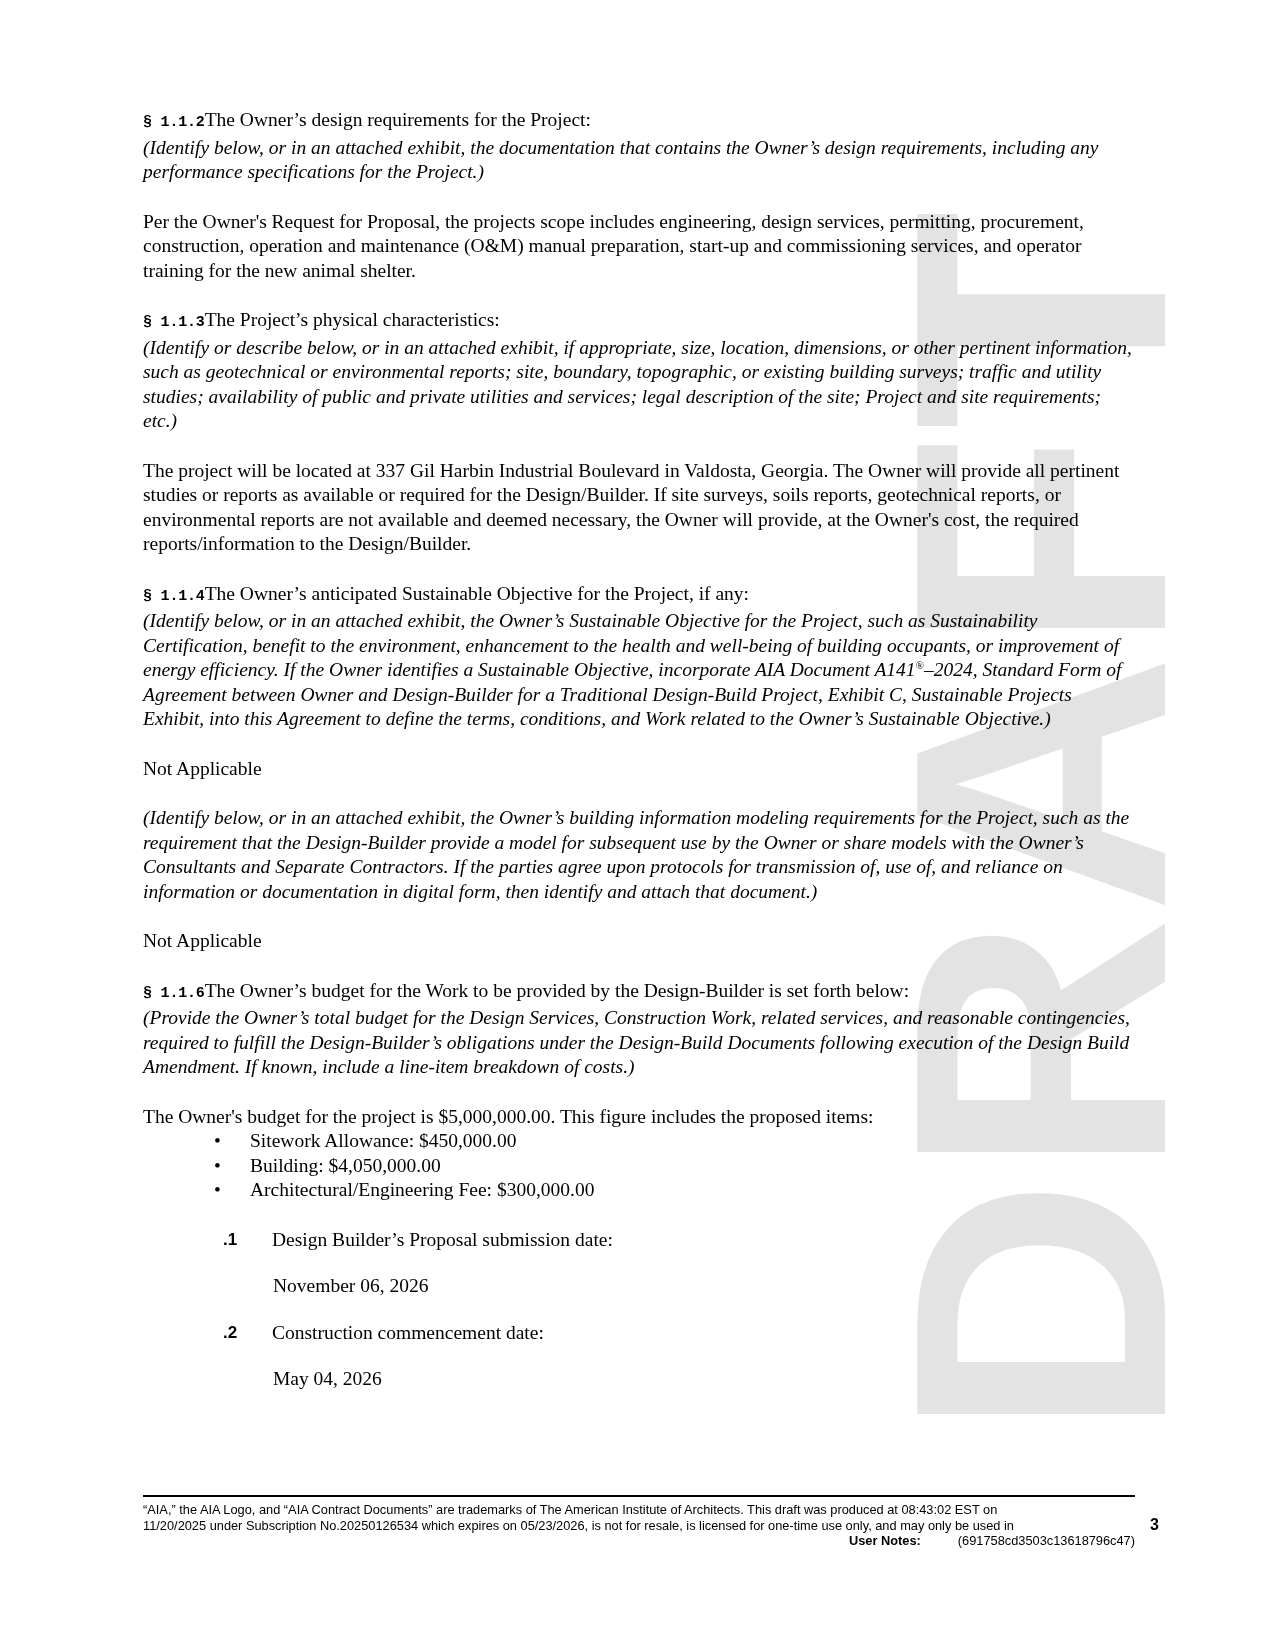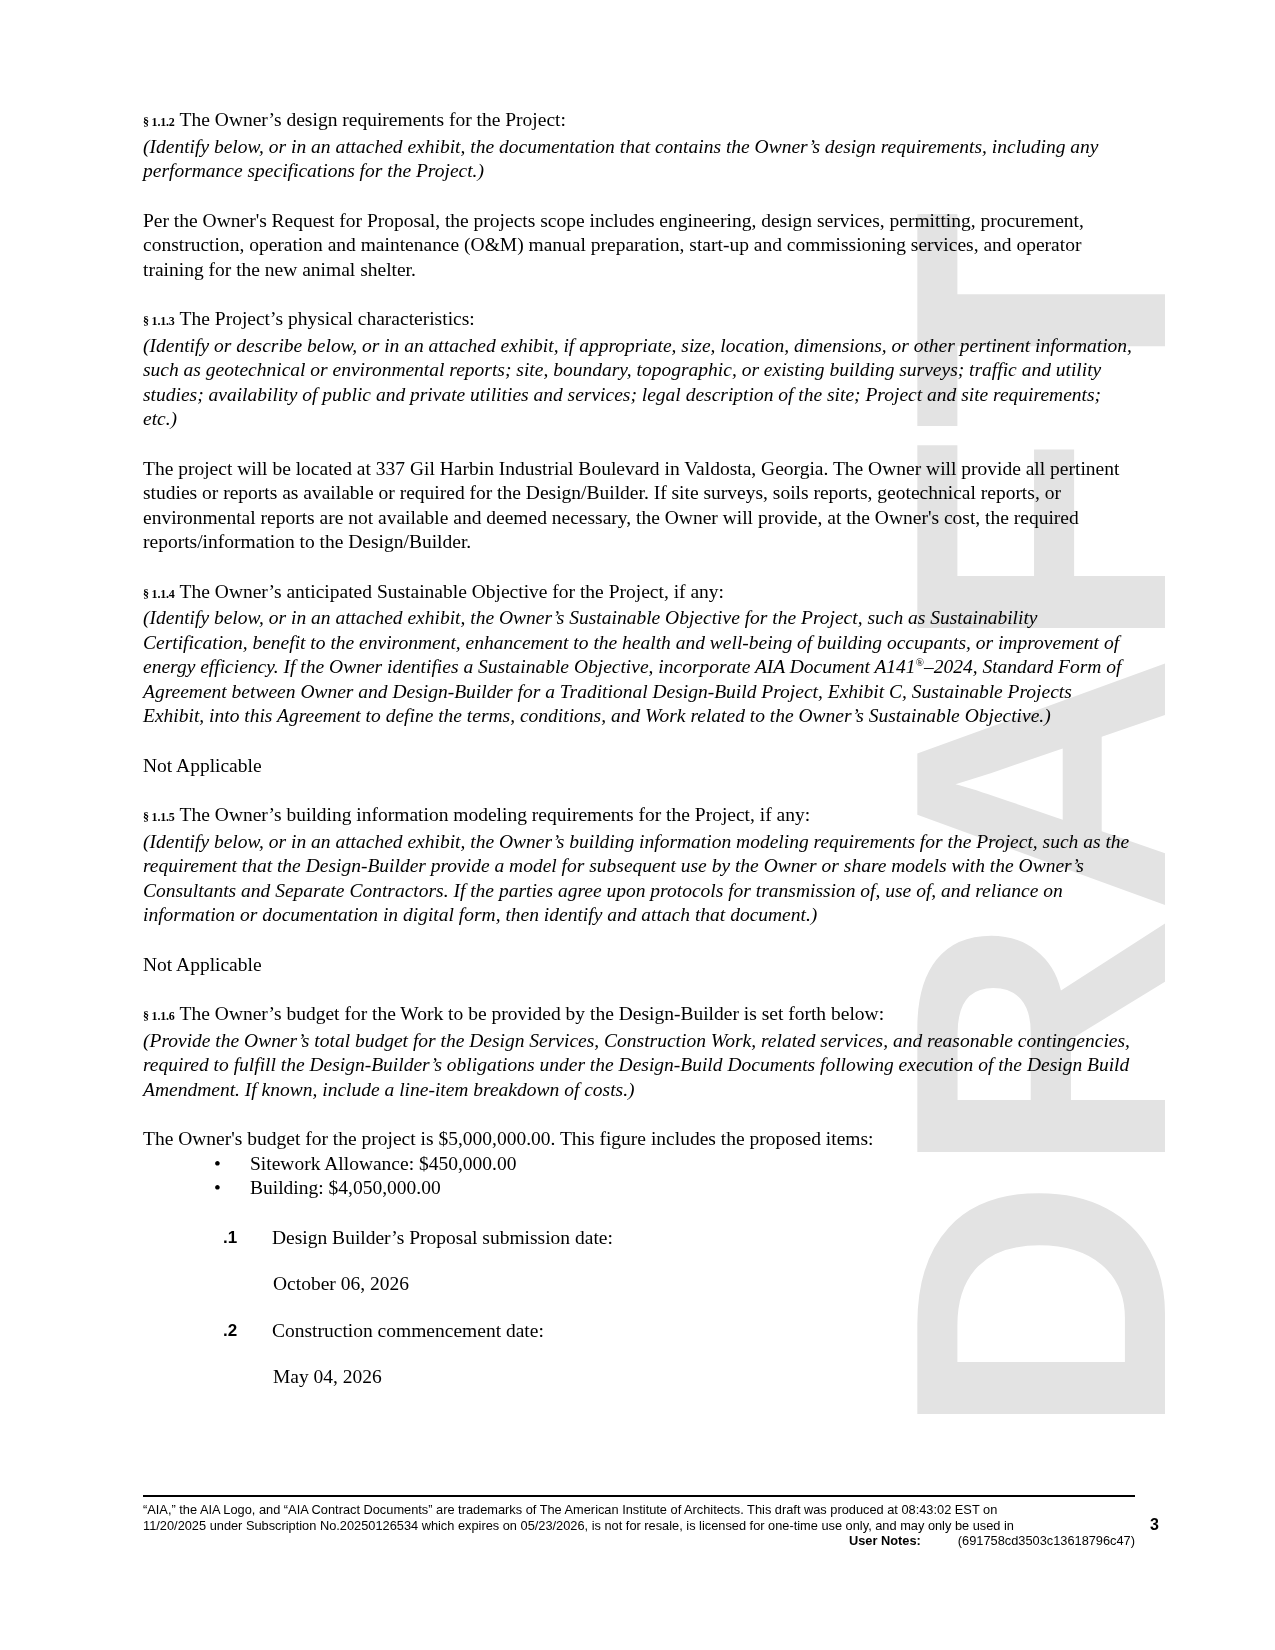--- a/index.html
+++ b/index.html
@@ -34,25 +34,24 @@
     left: 143px;
     top: 108px;
     width: 992px;
     z-index: 1;
     font-size: 19.5px;
     line-height: 24.5px;
   }
   .block { margin: 0 0 25px 0; }
   p { margin: 0; }
   .sec-label {
-    font-family: Liberation Serif, serif;
+    font-family: Liberation Mono, monospace;
     font-weight: bold;
-    font-size: 12px;
+    font-size: 15px;
     letter-spacing: -0.2px;
-    margin-right: 5px;
   }
   .guidance { font-style: italic; }
   sup { font-size: 11px; line-height: 0; }
   .budget-list { list-style: none; margin: 0 0 25px 69px; padding: 0; }
   .budget-list li { position: relative; padding-left: 38px; }
   .budget-list li::before { content: "\2022"; position: absolute; left: 2px; }
   .m-row { display: flex; margin: 22px 0 0 80px; }
   .m-num {
     flex: none; width: 49px;
     font-family: "Liberation Sans", sans-serif;
@@ -105,40 +104,40 @@
     </div>
     <p class="block">The project will be located at 337 Gil Harbin Industrial Boulevard in Valdosta, Georgia. The Owner will provide all pertinent studies or reports as available or required for the Design/Builder. If site surveys, soils reports, geotechnical reports, or environmental reports are not available and deemed necessary, the Owner will provide, at the Owner's cost, the required reports/information to the Design/Builder.</p>
 
     <div class="block">
       <div><span class="sec-label">§ 1.1.4</span><span>The Owner’s anticipated Sustainable Objective for the Project, if any:</span></div>
       <div class="guidance"><span>(Identify below, or in an attached exhibit, the Owner’s Sustainable Objective for the Project, such as Sustainability Certification, benefit to the environment, enhancement to the health and well-being of building occupants, or improvement of energy efficiency. If the Owner identifies a Sustainable Objective, incorporate AIA Document A141</span><sup>®</sup><span>–2024, Standard Form of Agreement between Owner and Design-Builder for a Traditional Design-Build Project, Exhibit C, Sustainable Projects Exhibit, into this Agreement to define the terms, conditions, and Work related to the Owner’s Sustainable Objective.)</span></div>
     </div>
     <p class="block">Not Applicable</p>
 
     <div class="block">
-      <div><span class="sec-label">§ 1.1.5</span><span>The Owner’s building information modeling requirements for the Project, if any:</span></div>
       <div class="guidance">(Identify below, or in an attached exhibit, the Owner’s building information modeling requirements for the Project, such as the requirement that the Design-Builder provide a model for subsequent use by the Owner or share models with the Owner’s Consultants and Separate Contractors. If the parties agree upon protocols for transmission of, use of, and reliance on information or documentation in digital form, then identify and attach that document.)</div>
     </div>
     <p class="block">Not Applicable</p>
 
     <div class="block">
       <div><span class="sec-label">§ 1.1.6</span><span>The Owner’s budget for the Work to be provided by the Design-Builder is set forth below:</span></div>
       <div class="guidance">(Provide the Owner’s total budget for the Design Services, Construction Work, related services, and reasonable contingencies, required to fulfill the Design-Builder’s obligations under the Design-Build Documents following execution of the Design Build Amendment. If known, include a line-item breakdown of costs.)</div>
     </div>
     <p>The Owner's budget for the project is $5,000,000.00. This figure includes the proposed items:</p>
     <ul class="budget-list">
       <li>Sitework Allowance: $450,000.00</li>
       <li>Building: $4,050,000.00</li>
+      <li>Architectural/Engineering Fee: $300,000.00</li>
     </ul>
 
     <div class="m-row">
       <span class="m-num">.1</span>
       <span>Design Builder’s Proposal submission date:</span>
     </div>
-    <div class="m-date">October 06, 2026</div>
+    <div class="m-date">November 06, 2026</div>
     <div class="m-row">
       <span class="m-num">.2</span>
       <span>Construction commencement date:</span>
     </div>
     <div class="m-date">May 04, 2026</div>
 
   </div>
 
   <div class="footer">
     <div class="footer-line">“AIA,” the AIA Logo, and “AIA Contract Documents” are trademarks of The American Institute of Architects. This draft was produced at 08:43:02 EST on</div>

